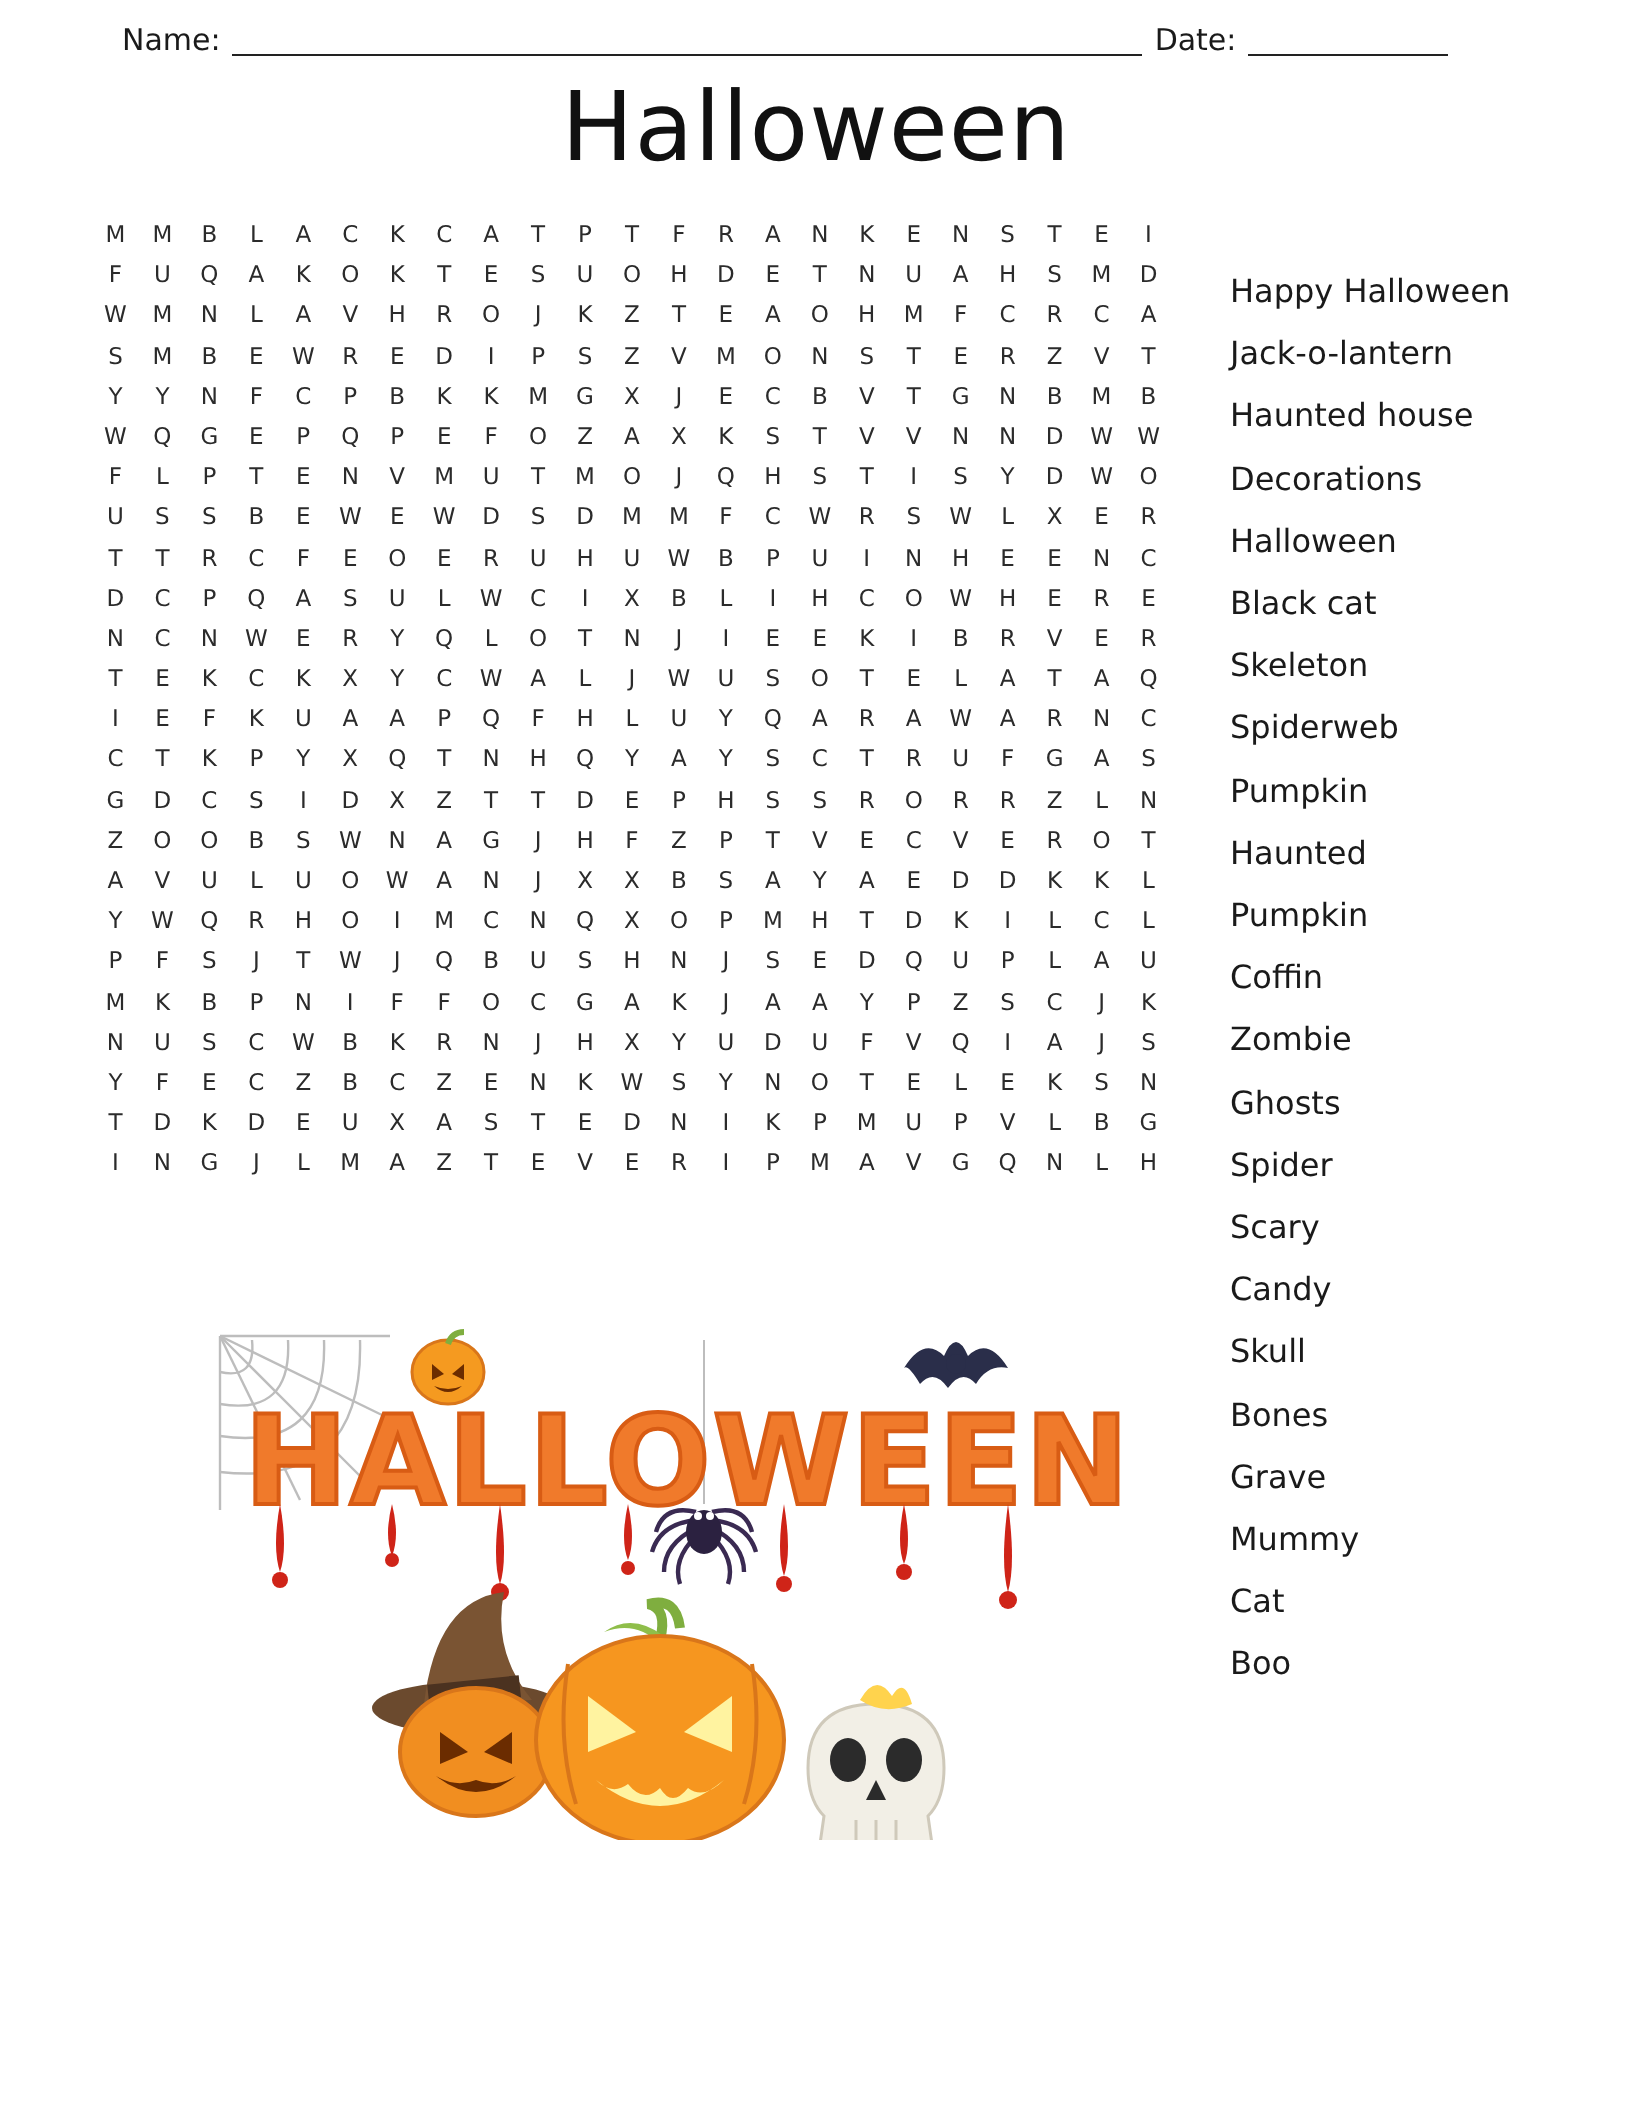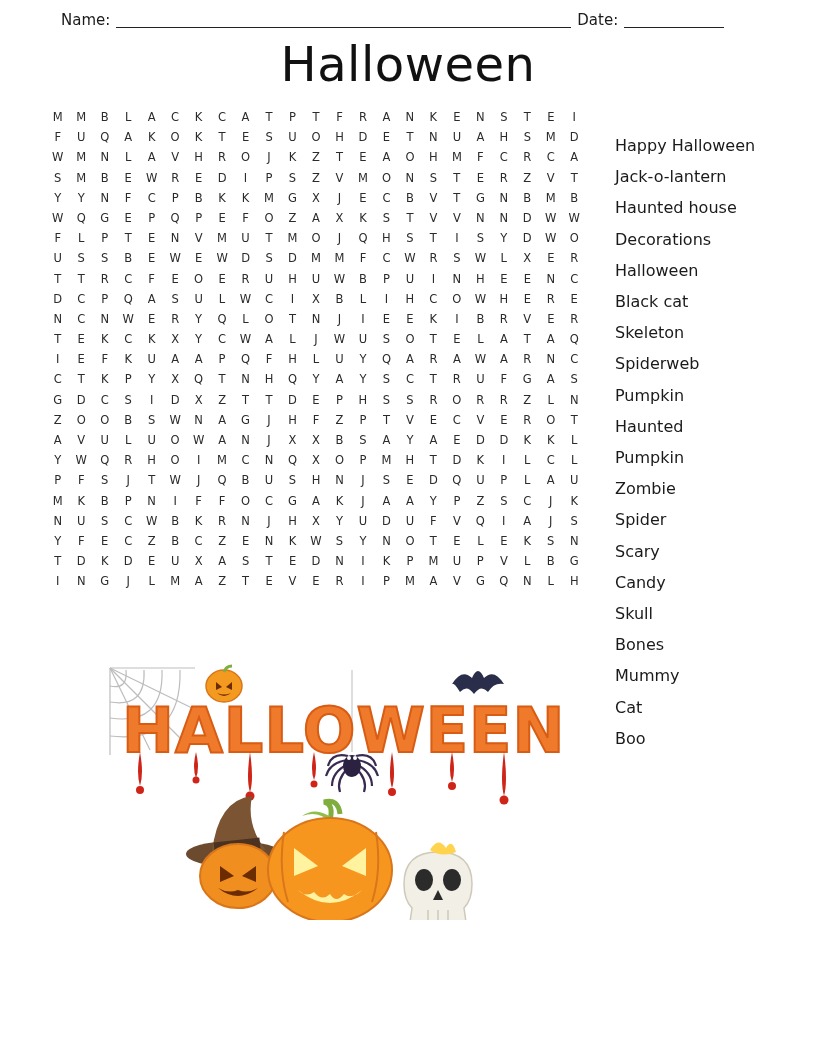--- a/index.html
+++ b/index.html
@@ -673,26 +673,29 @@
     <div class="word">Jack-o-lantern</div>
     <div class="word">Haunted house</div>
     <div class="word">Decorations</div>
     <div class="word">Halloween</div>
     <div class="word">Black cat</div>
     <div class="word">Skeleton</div>
     <div class="word">Spiderweb</div>
     <div class="word">Pumpkin</div>
     <div class="word">Haunted</div>
     <div class="word">Pumpkin</div>
+    <div class="word">Coffin</div>
     <div class="word">Zombie</div>
+    <div class="word">Ghosts</div>
     <div class="word">Spider</div>
     <div class="word">Scary</div>
     <div class="word">Candy</div>
     <div class="word">Skull</div>
     <div class="word">Bones</div>
+    <div class="word">Grave</div>
     <div class="word">Mummy</div>
     <div class="word">Cat</div>
     <div class="word">Boo</div>
   </div>
 
 <div class="art">
   <svg width="460" height="260" viewBox="0 0 460 260" xmlns="http://www.w3.org/2000/svg">
 
     <g stroke="#bdbdbd" stroke-width="1.2" fill="none">
       <path d="M10 8 L10 95"></path>

